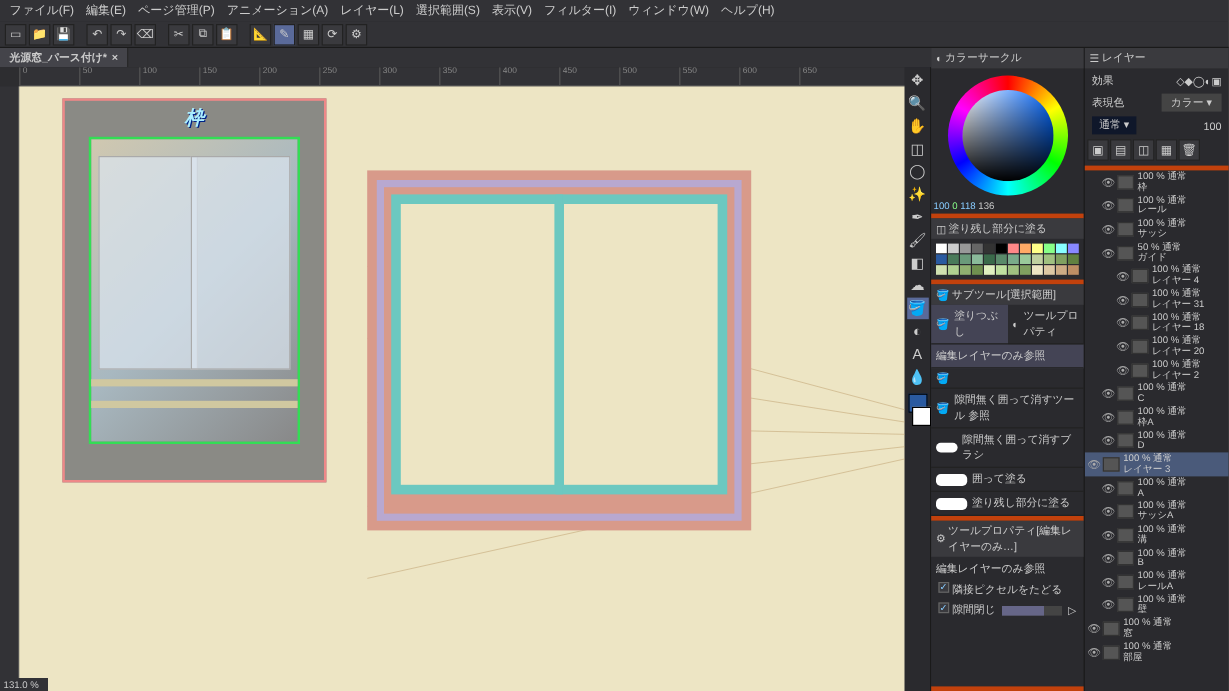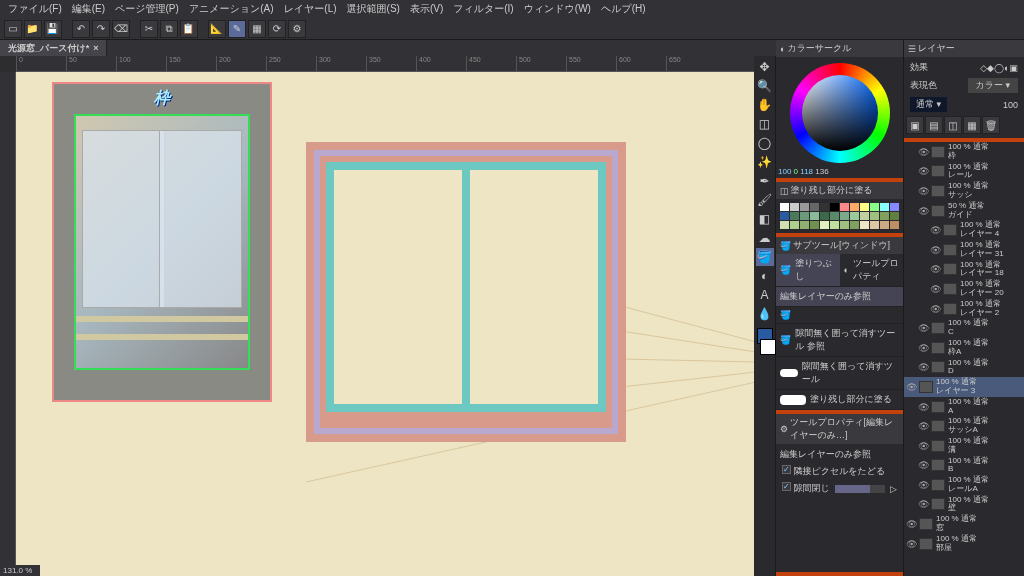--- a/index.html
+++ b/index.html
@@ -228,21 +228,21 @@
           <div class="sw" style="background: rgb(160, 192, 128);"></div>
           <div class="sw" style="background: rgb(128, 160, 96);"></div>
           <div class="sw" style="background: rgb(237, 229, 196);"></div>
           <div class="sw" style="background: rgb(221, 200, 164);"></div>
           <div class="sw" style="background: rgb(205, 171, 132);"></div>
           <div class="sw" style="background: rgb(189, 142, 100);"></div>
         </div>
     </div>
     <div class="phead">
         <span>🪣</span>
-        <span>サブツール[ウィンドウ]</span>
+        <span>サブツール[選択範囲]</span>
       </div>
     <div class="panel" style="padding:0">
       <div style="display:flex">
         <div class="subtool sel" style="flex:1;justify-content:center">
             <span>🪣</span>
             <span>塗りつぶし</span>
           </div>
         <div class="subtool" style="flex:1;justify-content:center">
             <span>◐</span>
             <span>ツールプロパティ</span>
@@ -253,21 +253,25 @@
         </div>
       <div class="subtool">
           <span style="color:#6cf">🪣</span>
         </div>
       <div class="subtool">
           <span style="color:#6cf">🪣</span>
           <span>隙間無く囲って消すツール 参照</span>
         </div>
       <div class="subtool">
           <div class="brush"></div>
-          <span>隙間無く囲って消すツール</span>
+          <span>隙間無く囲って消すブラシ</span>
+        </div>
+      <div class="subtool">
+          <div class="brush" style="width:26px;height:10px"></div>
+          <span>囲って塗る</span>
         </div>
       <div class="subtool">
           <div class="brush" style="width:26px;height:10px"></div>
           <span>塗り残し部分に塗る</span>
         </div>
     </div>
     <div class="phead">
         <span>⚙</span>
         <span>ツールプロパティ[編集レイヤーのみ…]</span>
       </div>

